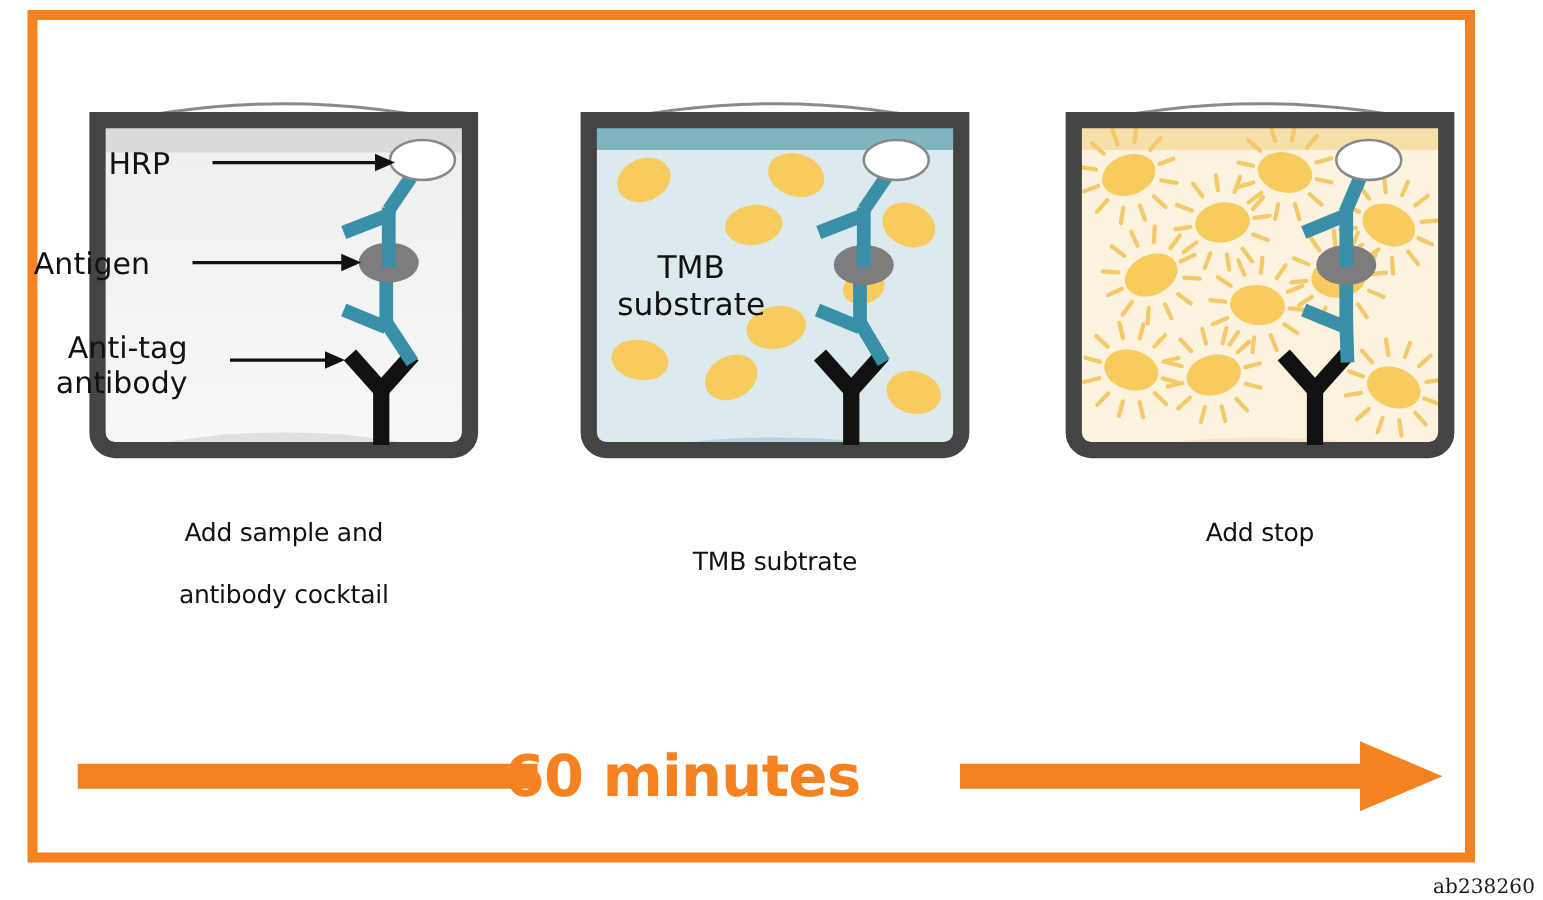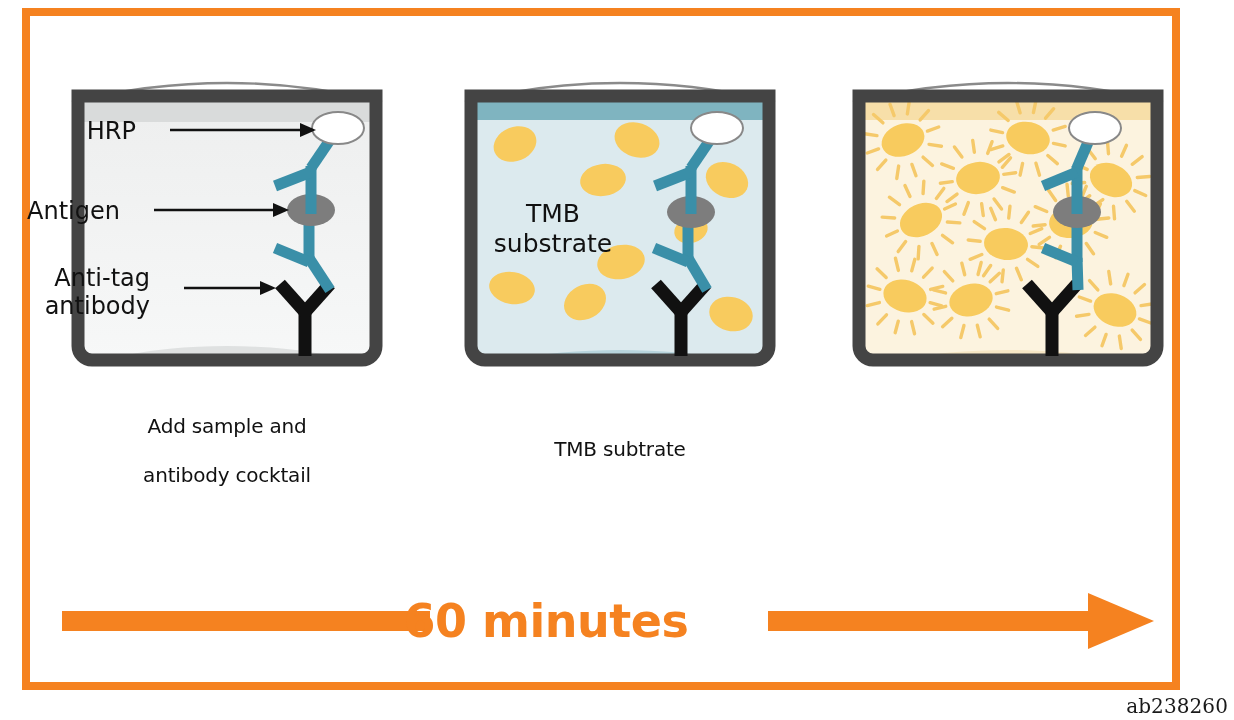--- a/index.html
+++ b/index.html
@@ -9,21 +9,21 @@
 
   #stage{position:relative;width:1234px;height:720px;background:#fff;}
 
   
   #frame{position:absolute;left:22px;top:8px;width:1158px;height:682px;
          border:8px solid #F58220;box-sizing:border-box;background:transparent;}
 
   
   #catcode{position:absolute;right:6px;bottom:2px;
            font-family:"DejaVu Serif","Liberation Serif",serif;
-           font-size:20px;color:#1a1a1a;letter-spacing:.1px;}
+           font-size:16px;color:#1a1a1a;letter-spacing:.1px;}
 
   
   .panel{position:absolute;top:62px;width:330px;height:330px;}
   .panel.p1{left:62px;}
   .panel.p2{left:455px;}
   .panel.p3{left:843px;}
 
   .well-wrap{position:absolute;left:0;top:0;width:330px;height:320px;}
   .well-wrap svg{display:block;width:330px;height:320px;overflow:visible;}
 
@@ -247,20 +247,21 @@
         <g stroke="#3A8FA8" stroke-width="11" stroke-linecap="butt" fill="none">
           <line x1="234" y1="152" x2="234" y2="104"></line>
           <line x1="234" y1="110" x2="200" y2="124"></line>
           <line x1="234" y1="106" x2="246" y2="78"></line>
         </g>
         <ellipse cx="252" cy="66" rx="26" ry="16" fill="#FFFFFF" stroke="#888888" stroke-width="2"></ellipse>
       </svg>
     </div>
 
     <div class="caption">
+      <span>Add stop</span>
     </div>
   </div>
 
   <div id="timeline">
     <svg viewBox="0 0 1092 72" xmlns="http://www.w3.org/2000/svg">
       <rect x="0" y="26" width="368" height="20" fill="#F58220"></rect>
       <rect x="706" y="26" width="330" height="20" fill="#F58220"></rect>
       <polygon points="1026,8 1092,36 1026,64" fill="#F58220"></polygon>
     </svg>
   </div>

